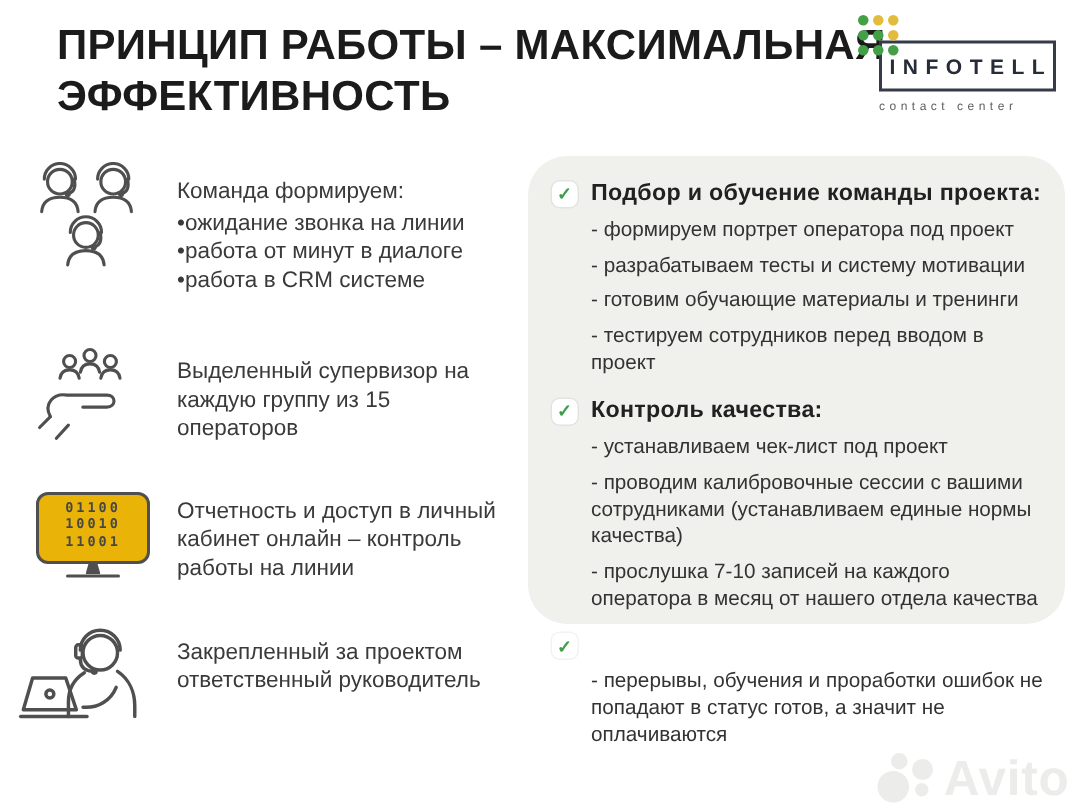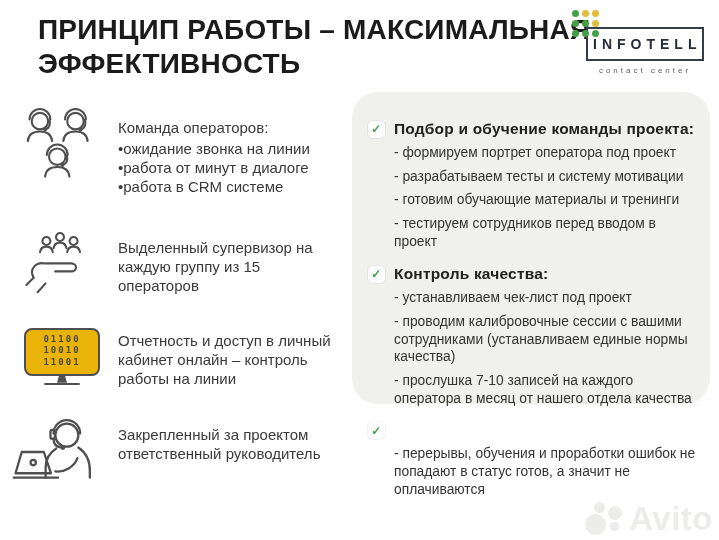--- a/index.html
+++ b/index.html
@@ -9,21 +9,21 @@
   
   .title{position:absolute;left:38px;top:13px;font-size:28px;font-weight:700;
          line-height:1.2;color:#1b1b1b;letter-spacing:.2px;}
   .logo{position:absolute;left:572px;top:10px;width:134px;height:72px;}
   .logo-box{position:absolute;left:14px;top:17px;width:114px;height:30px;border:2px solid #353c48;
             background:#fff;display:flex;align-items:center;justify-content:flex-start;z-index:1;}
   .logo-text{font-size:14px;font-weight:700;letter-spacing:5px;color:#262c38;padding-left:5px;}
   .dots{position:absolute;left:0;top:0;display:grid;grid-template-columns:repeat(3,7px);
         grid-auto-rows:7px;gap:3px;z-index:2;}
   .dot{width:7px;height:7px;border-radius:50%;}
-  .tagline{position:absolute;left:14px;top:56px;width:118px;text-align:center;
+  .tagline{position:absolute;left:14px;top:56px;width:118px;
            font-size:8px;letter-spacing:3px;color:#5e5e5e;}
 
   
   .item{position:absolute;left:0;width:348px;}
   .icon-col{position:absolute;}
   .text-col{position:absolute;left:118px;width:222px;font-size:15px;line-height:1.27;color:#3a3a3a;}
   .i1{top:106px}.i1 .icon-col{left:20px;top:2px}.i1 .text-col{top:12px}
   .i2{top:226px}.i2 .icon-col{left:24px;top:2px}.i2 .text-col{top:12px}
   .i3{top:318px}.i3 .icon-col{left:24px;top:10px}.i3 .text-col{top:13px}
   .i4{top:408px}.i4 .icon-col{left:12px;top:6px}.i4 .text-col{top:17px}
@@ -33,22 +33,22 @@
   
   .monitor{width:72px;border:2.5px solid #4f4f4f;border-radius:8px;padding:4px 0 6px;
            display:flex;flex-direction:column;align-items:center;background:#eab308;}
   .bin{font-family:"DejaVu Sans Mono",monospace;font-size:9px;font-weight:700;
        letter-spacing:2px;color:#474747;line-height:1.25;}
   .m-stand{width:10px;height:7px;background:#4f4f4f;margin:0 auto;
            clip-path:polygon(20% 0,80% 0,100% 100%,0 100%);}
   .m-base{width:36px;height:2.5px;background:#4f4f4f;border-radius:2px;margin:0 auto;}
 
   
-  .panel{position:absolute;left:352px;top:92px;width:358px;height:312px;background:#f0f0ec;
-         border-radius:26px;padding:28px 14px 12px 16px;box-sizing:border-box;}
+  .panel{position:absolute;left:352px;top:104px;width:358px;height:312px;background:#f0f0ec;
+         border-radius:26px;padding:16px 14px 12px 16px;box-sizing:border-box;}
   .sec + .sec{margin-top:15px;}
   .sec-head{display:flex;gap:9px;align-items:center;font-size:15.5px;font-weight:700;
             color:#212121;letter-spacing:.2px;}
   .check{flex:0 0 auto;width:17px;height:17px;background:#fff;border-radius:5px;
          display:flex;align-items:center;justify-content:center;color:#3f9e47;
          font-size:12px;font-weight:700;box-shadow:0 0 0 1px rgba(0,0,0,.05);}
   .check::before{content:"✓";}
   .sec-item{margin:6px 0 0 26px;font-size:13.8px;line-height:1.28;color:#333;}
 
   
@@ -101,21 +101,21 @@
             <circle cx="6" cy="9.5" r="1.2"></circle>
             <path d="M-14,23 q1,-11 14,-11 q13,0 14,11"></path>
           </g>
         </defs>
         <use href="#opr" transform="translate(23,15)"></use>
         <use href="#opr" transform="translate(64,15)"></use>
         <use href="#opr" transform="translate(43,56)"></use>
       </svg>
     </div>
     <div class="text-col">
-      <div class="item-title">Команда операторов:</div>
+      <div class="item-title">Команда формируем:</div>
       <div>•ожидание звонка на линии</div>
       <div>•работа от минут в диалоге</div>
       <div>•работа в CRM системе</div>
     </div>
   </div>
 
   <div class="item i2">
     <div class="icon-col">
       <svg class="lineart" width="72" height="74" viewBox="0 0 90 92" fill="none" stroke="#4f4f4f" stroke-width="2.6" stroke-linecap="round" stroke-linejoin="round">
         <defs>

